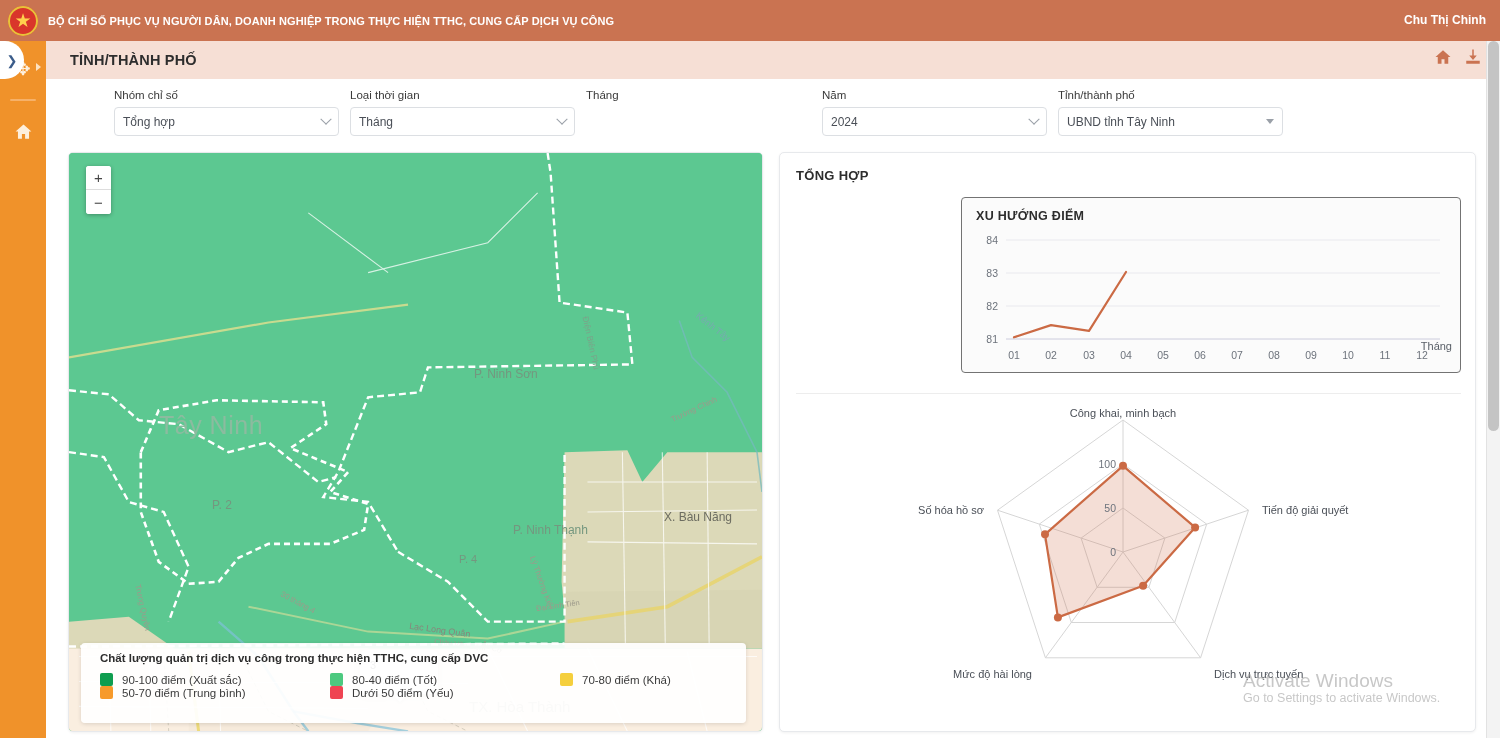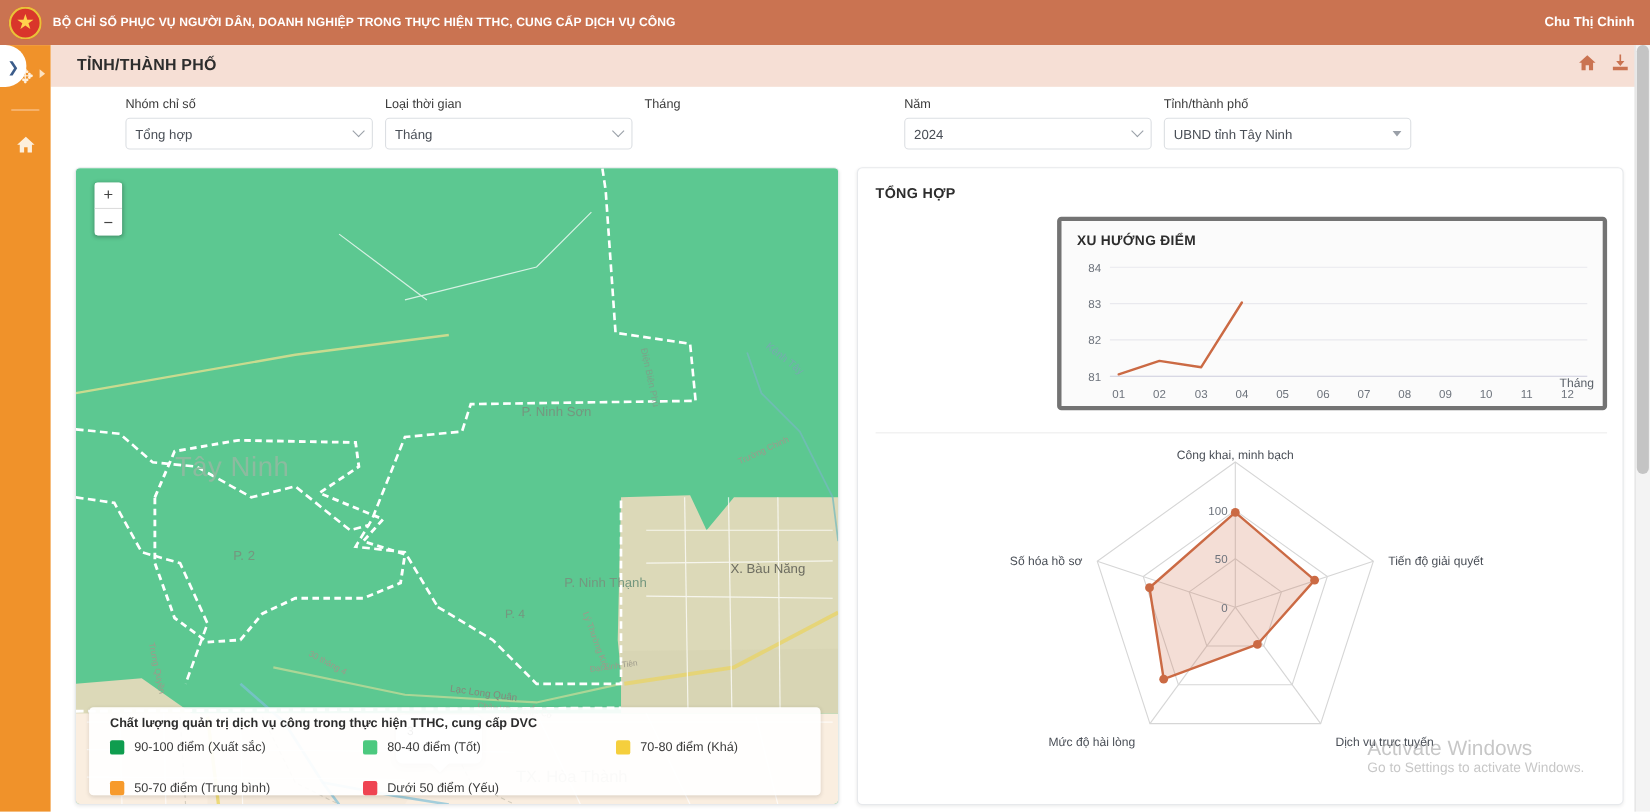--- a/index.html
+++ b/index.html
@@ -105,21 +105,21 @@
   .right-panel {
     position: absolute; left: 779px; top: 152px; width: 697px; height: 580px;
     background: #fff; border: 1px solid #e7e9ec; border-radius: 5px;
     box-shadow: 0 1px 3px rgba(0,0,0,.06);
   }
   .panel-title {
     position: absolute; left: 16px; top: 15px;
     font-size: 13px; font-weight: bold; color: #2d2d2d; letter-spacing: .3px;
   }
   .tile {
-    position: absolute; background: #fbfbfb; border: 4px solid #737373; border-radius: 4px;
+    position: absolute; background: #fbfbfb; border: 1px solid #737373; border-radius: 4px;
   }
   .donut-tile { left: 16px; top: 44px; width: 157px; height: 176px; }
   .trend-tile { left: 181px; top: 44px; width: 500px; height: 176px; }
   .divider {
     position: absolute; left: 16px; top: 240px; width: 665px; height: 1px; background: #ededed;
   }
 
   .donut-wrap { position: absolute; left: 50%; top: 14px; transform: translateX(-50%); }
   .score {
     position: absolute; left: 0; right: 0; top: 120px; text-align: center;
@@ -165,21 +165,21 @@
   }
   .zoomctl div:first-child { border-bottom: 1px solid #ddd; }
 
   
   .legend {
     position: absolute; left: 12px; bottom: 8px; width: 665px; height: 80px;
     background: rgba(255,255,255,.93); border-radius: 4px; padding: 9px 19px;
     box-shadow: 0 1px 4px rgba(0,0,0,.13);
   }
   .legend-title { font-size: 11.5px; font-weight: bold; color: #2d2d2d; margin-bottom: 9px; }
-  .legend-grid { display: grid; grid-template-columns: 230px 230px 200px; row-gap: 24px; }
+  .legend-grid { display: grid; grid-template-columns: 230px 230px 200px; row-gap: 0; }
   .legend-item { display: flex; align-items: center; font-size: 11.5px; color: #3b3b3b; }
   .swatch { width: 13px; height: 13px; border-radius: 2px; margin-right: 9px; flex: none; }
 
   
   .radar-wrap { position: absolute; left: 0; top: 252px; width: 697px; height: 320px; }
 
   
   .wm1 {
     position: absolute; left: 1243px; top: 670px; font-size: 19px; color: #9a9a9a;
     opacity: .55; white-space: nowrap;

